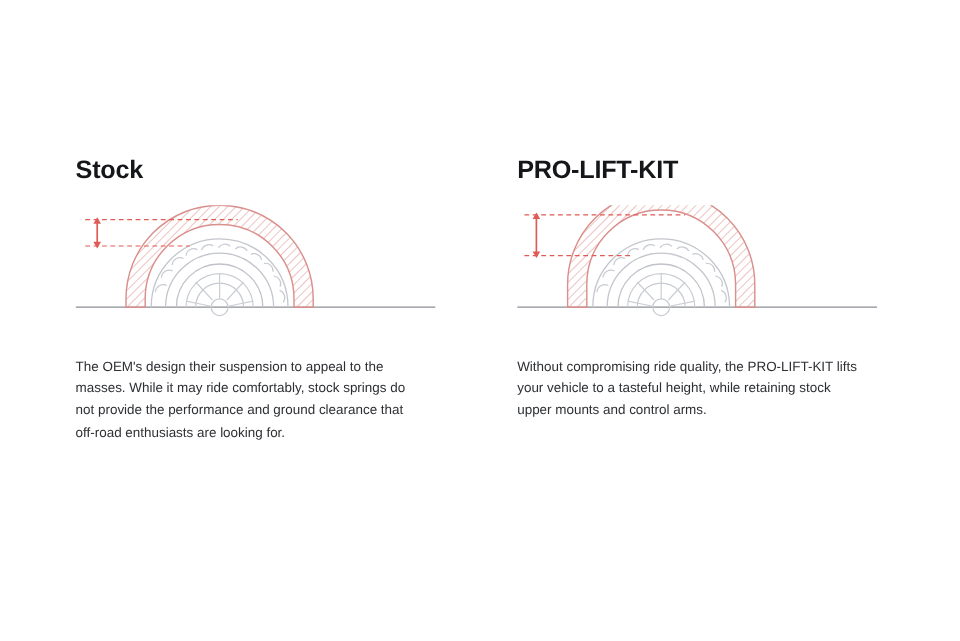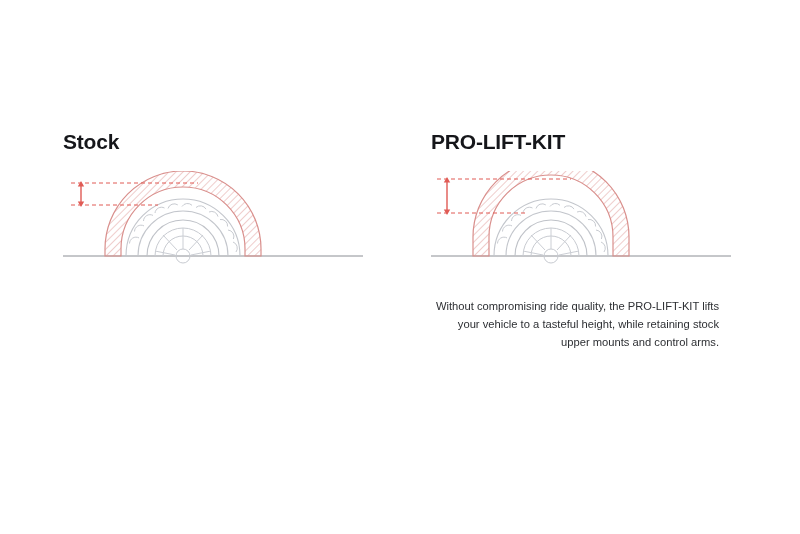--- a/index.html
+++ b/index.html
@@ -47,21 +47,21 @@
     display: block;
   }
 
   .panel-body {
     font-size: 11.2px;
     line-height: 1.62;
     color: #2d2f33;
     margin: 0;
     width: 288px;
   }
-  .panel-right .panel-body { width: 288px; text-align: right; }
+  .panel-right .panel-body { width: 288px; }
 </style>
 </head>
 <body>
 
 <div class="page">
 
   <div class="panel panel-left">
     <h2 class="panel-title">Stock</h2>
 
     <div class="figure">
@@ -117,20 +117,21 @@
         <g>
           <line x1="8" y1="12" x2="135" y2="12" stroke="#e05b55" stroke-width="1" stroke-dasharray="4 3"></line>
           <line x1="8" y1="34" x2="95" y2="34" stroke="#e05b55" stroke-width="1" stroke-dasharray="4 3"></line>
           <line x1="18" y1="12" x2="18" y2="34" stroke="#e05b55" stroke-width="1.4"></line>
           <path d="M 18 10 l -3.2 5.5 l 6.4 0 Z" fill="#e05b55"></path>
           <path d="M 18 36 l -3.2 -5.5 l 6.4 0 Z" fill="#e05b55"></path>
         </g>
       </svg>
     </div>
 
+    <p class="panel-body">The OEM's design their suspension to appeal to the masses. While it may ride comfortably, stock springs do not provide the performance and ground clearance that off-road enthusiasts are looking for.</p>
   </div>
 
   <div class="panel panel-right">
     <h2 class="panel-title">PRO-LIFT-KIT</h2>
 
     <div class="figure">
       <svg width="300" height="110" viewBox="0 0 300 110" xmlns="http://www.w3.org/2000/svg">
         <defs>
           <pattern id="hatchR" width="5" height="5" patternTransform="rotate(45)" patternUnits="userSpaceOnUse">
             <line x1="0" y1="0" x2="0" y2="5" stroke="#e2a3a1" stroke-width="1.1"></line>

